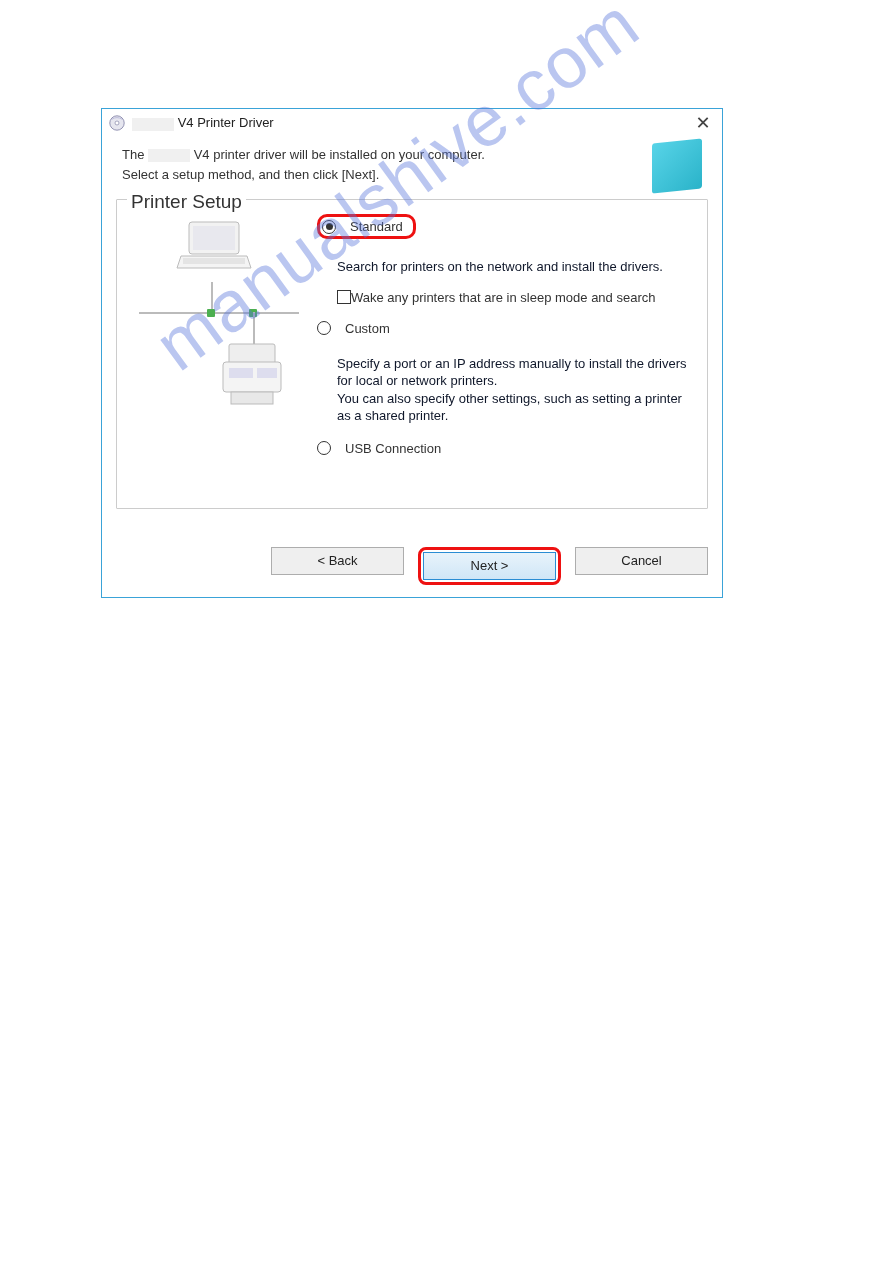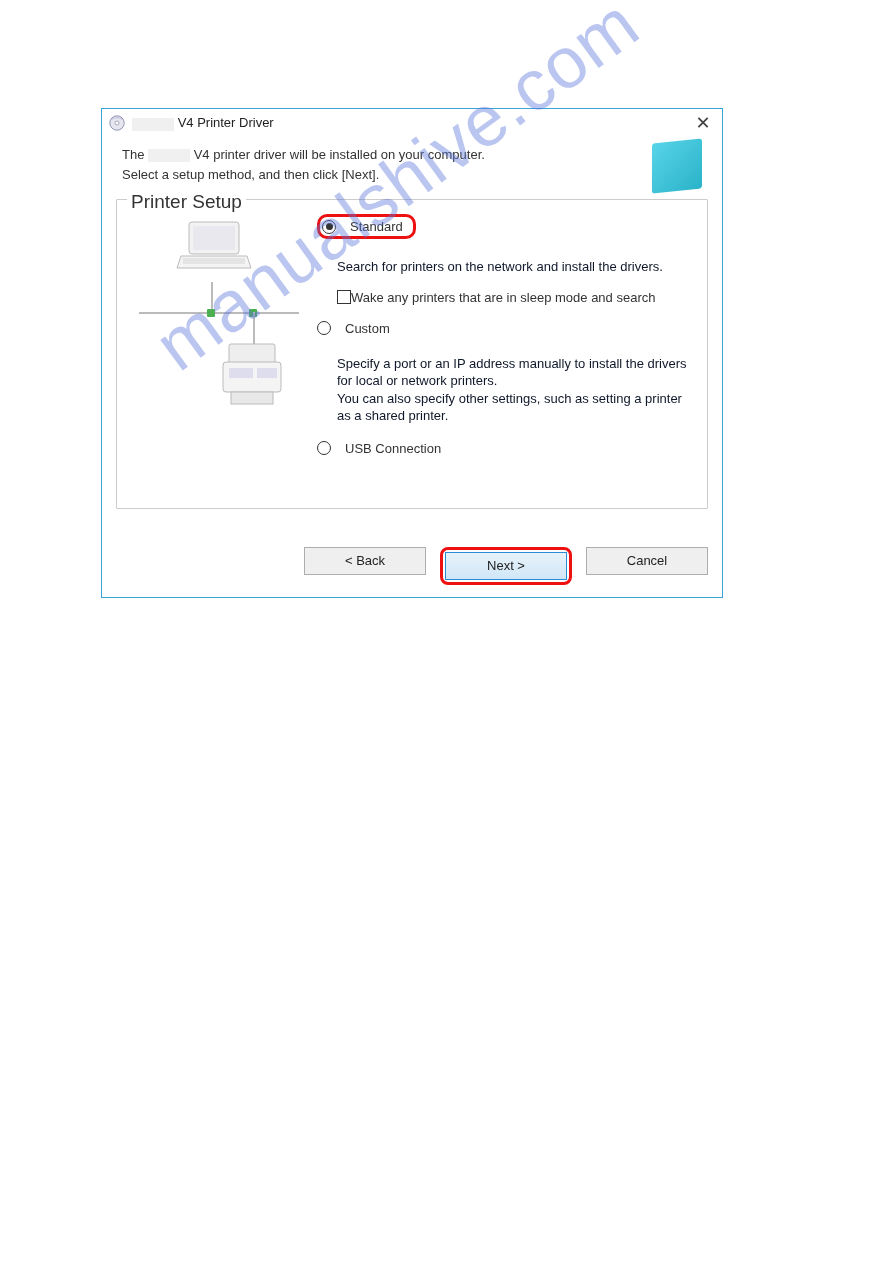--- a/index.html
+++ b/index.html
@@ -104,21 +104,21 @@
   .chk-row { display: flex; align-items: center; margin-left: 20px; margin-top: 14px; }
   .chk { width: 14px; height: 14px; border: 1px solid #333; background: #fff; }
   .button-row {
     position: absolute;
     right: 14px;
     bottom: 12px;
     display: flex;
     gap: 14px;
   }
   .btn {
-    width: 122px;
+    width: 133px;
     height: 28px;
     border: 1px solid #adadad;
     background: #efefef;
     font-size: 13px;
     color: #222;
     text-align: center;
     line-height: 26px;
   }
   .btn.next {
     background: linear-gradient(#e8f3fb, #d0e6f7);

